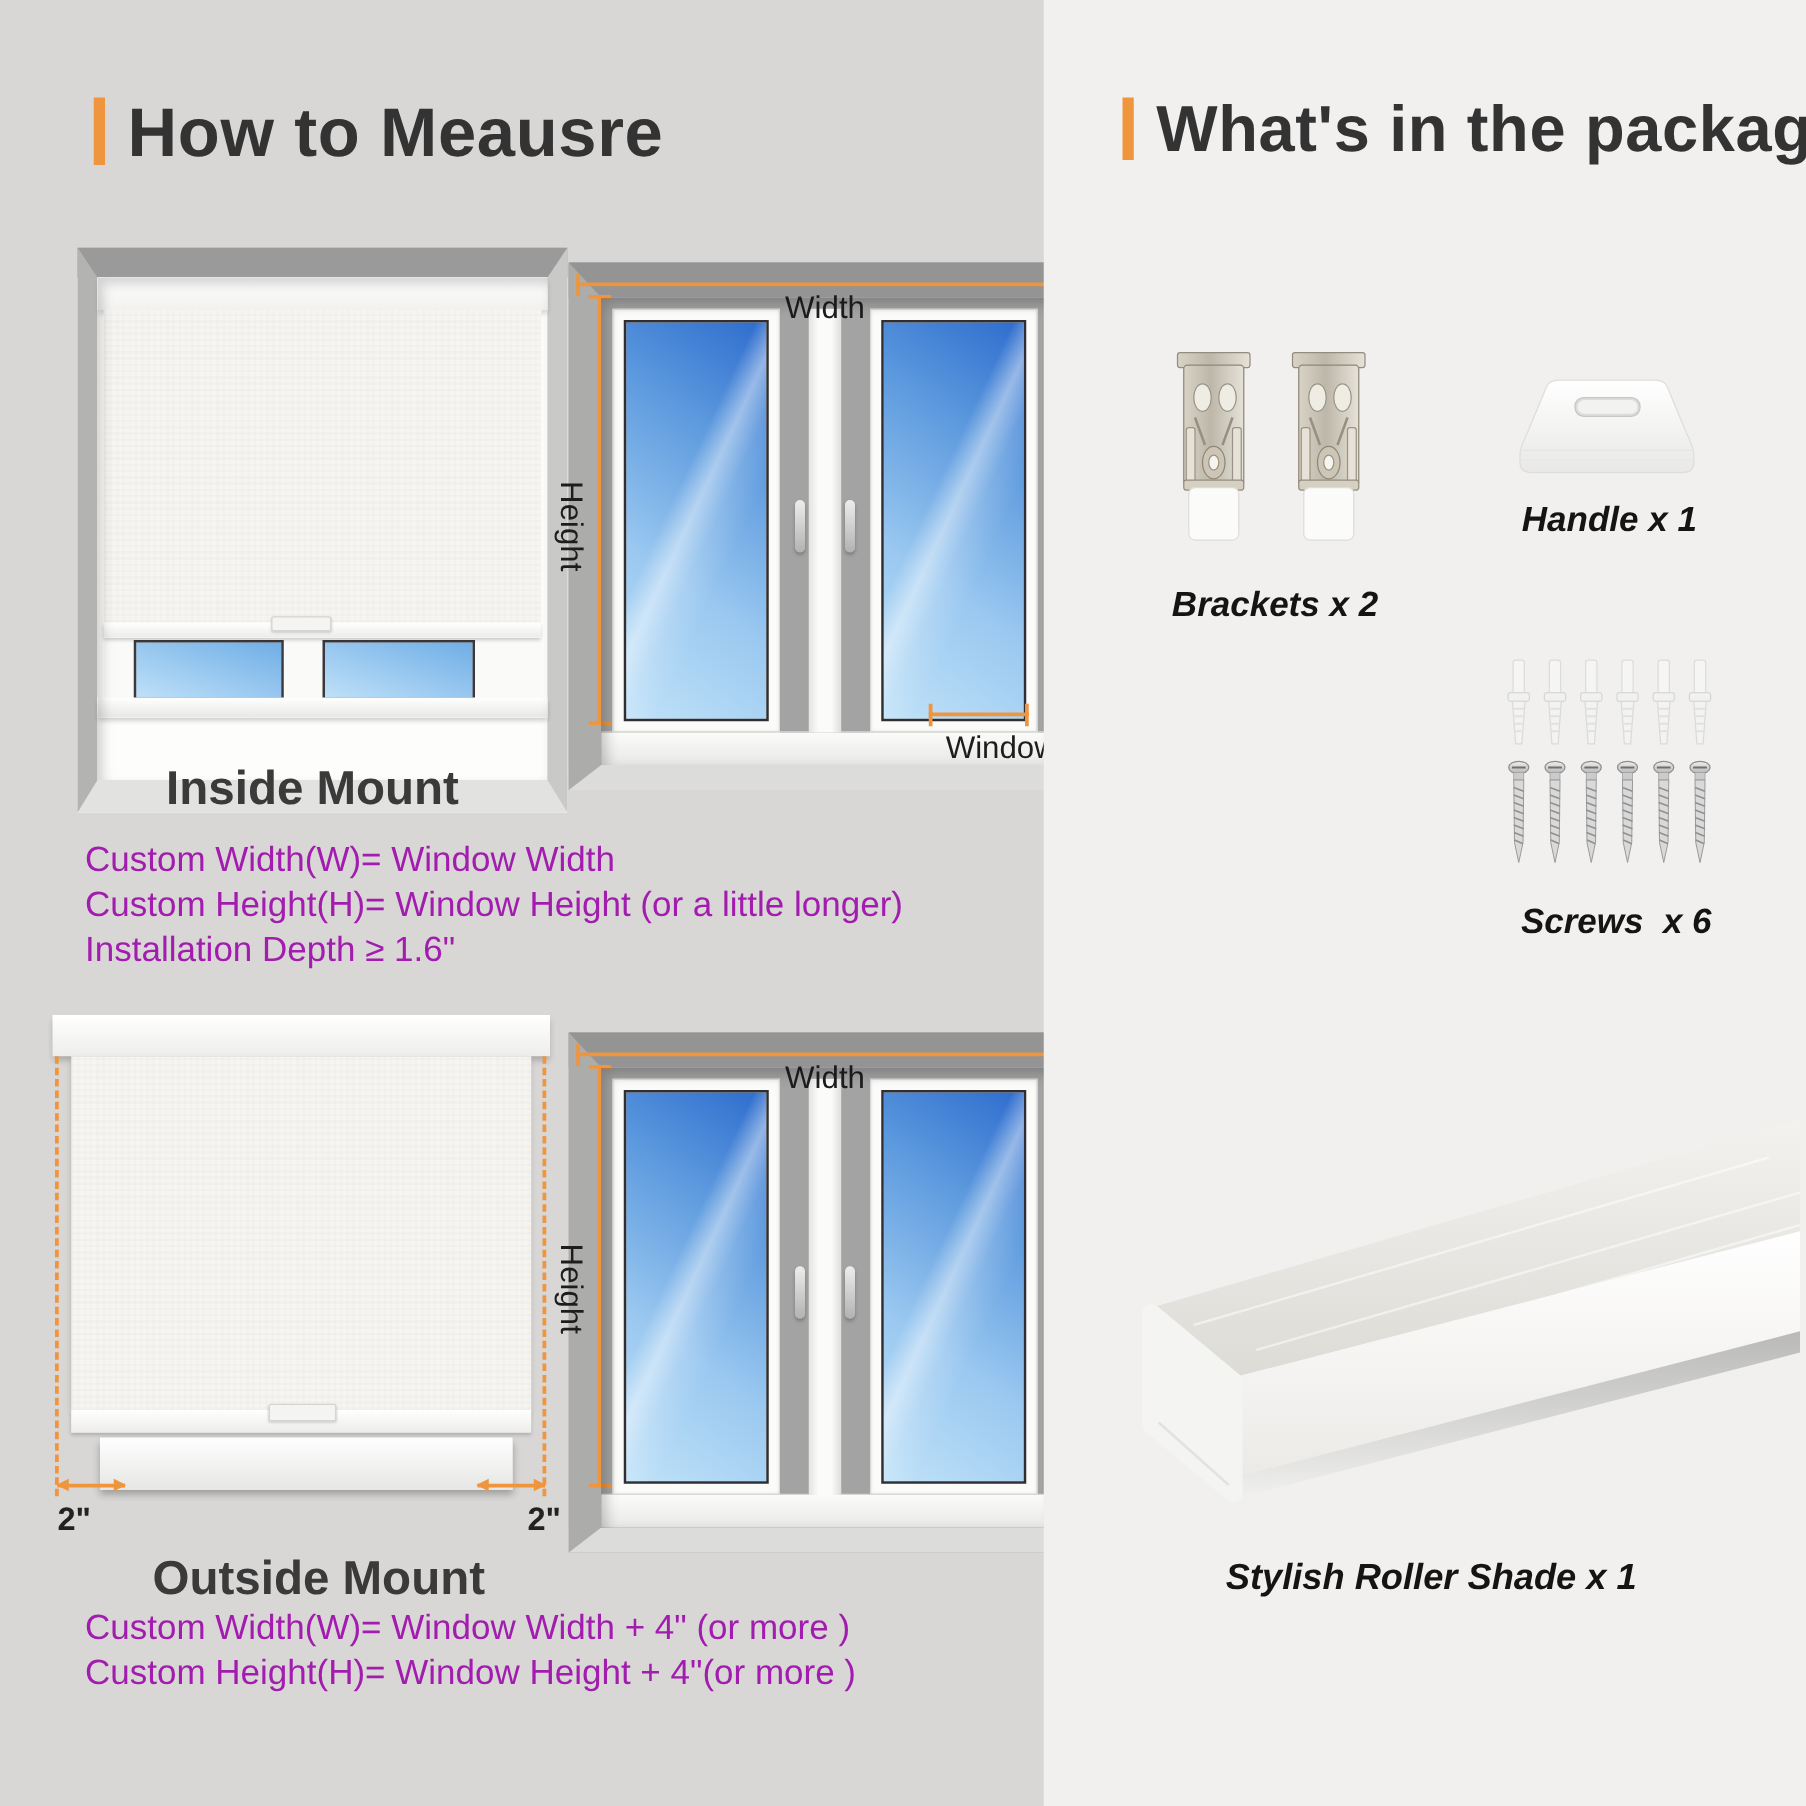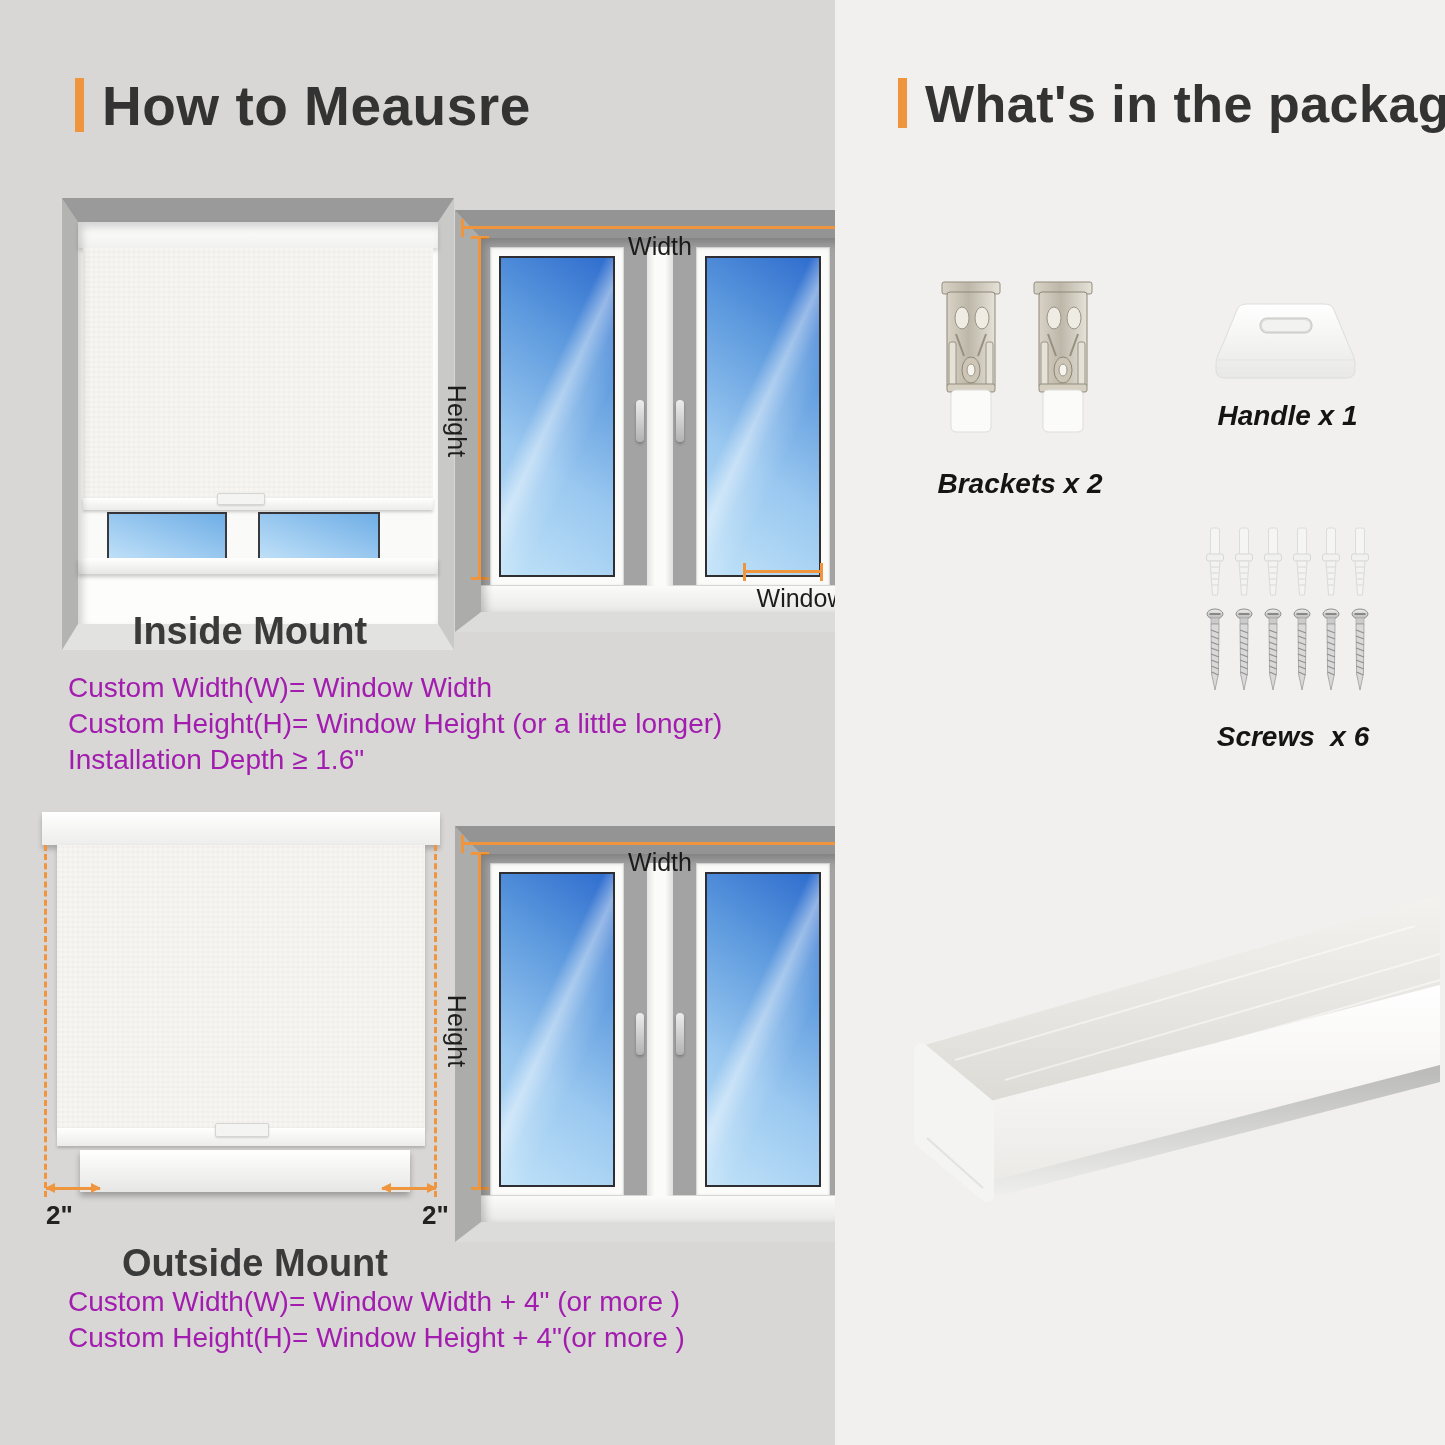--- a/index.html
+++ b/index.html
@@ -273,15 +273,16 @@
     <div class="pkg-label" style="left:368px;width:180px;top:721px;">Screws  x 6</div>
 
     <svg class="pkg-item" style="left:40px;top:850px;" width="570" height="400" viewBox="0 0 570 400">
       <polygon points="50,195 565,45 565,135 112,252" fill="url(#gTopFace)"></polygon>
       <path d="M80 210 L540 76 M130 230 L565 104 M190 238 L565 130" stroke="rgba(255,255,255,.5)" stroke-width="2" fill="none"></path>
       <polygon points="112,252 565,135 565,215 112,332" fill="url(#gFrontFace)"></polygon>
       <polygon points="112,332 565,215 565,232 112,349" fill="url(#gRail)"></polygon>
       <polygon points="46,200 112,255 112,345 46,290" fill="#f4f4f2" stroke="#f4f4f2" stroke-width="14" stroke-linejoin="round"></polygon>
       <path d="M52 288 L108 338" stroke="#e2e2e0" stroke-width="2"></path>
     </svg>
+    <div class="pkg-label roller-label" style="left:100px;width:420px;top:1246px;font-size:29px;">Stylish Roller Shade x 1</div>
   </div>
 
 </div>
 
 </body></html>

